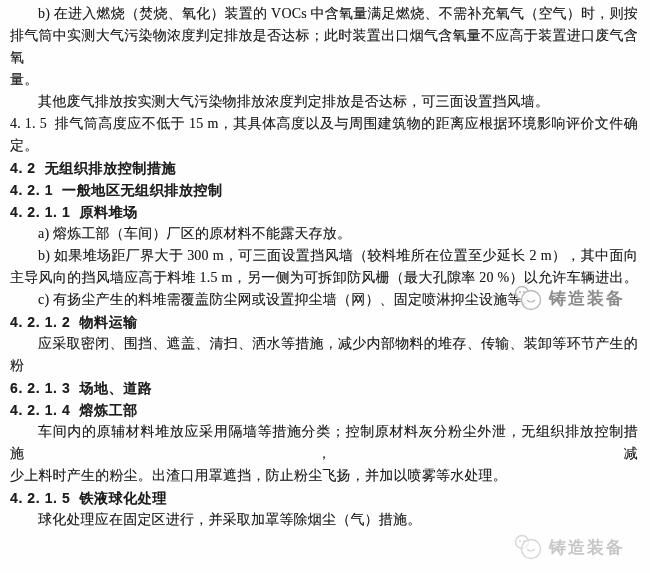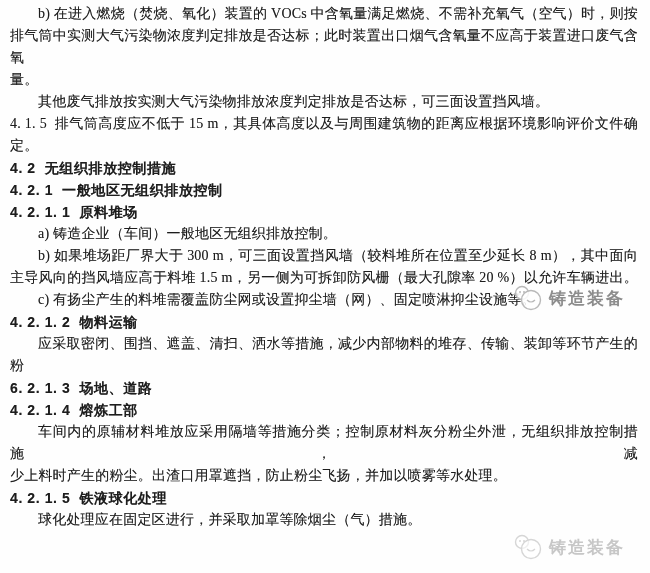--- a/index.html
+++ b/index.html
@@ -65,22 +65,22 @@
   <p class="ln fill mt5">排气筒中实测大气污染物浓度判定排放是否达标；此时装置出口烟气含氧量不应高于装置进口废气含氧</p>
   <p class="ln mt3">量。</p>
   <p class="ln ind">其他废气排放按实测大气污染物排放浓度判定排放是否达标，可三面设置挡风墙。</p>
   <p class="ln fill">4. 1. 5  排气筒高度应不低于 15 m，其具体高度以及与周围建筑物的距离应根据环境影响评价文件确</p>
   <p class="ln">定。</p>
 
   <p class="ln hd mt8">4. 2  无组织排放控制措施</p>
   <p class="ln hd mt5">4. 2. 1  一般地区无组织排放控制</p>
   <p class="ln hd mt15">4. 2. 1. 1  原料堆场</p>
 
-  <p class="ln ind">a) 铸造企业（车间）一般地区无组织排放控制。</p>
-  <p class="ln ind fill">b) 如果堆场距厂界大于 300 m，可三面设置挡风墙（较料堆所在位置至少延长 8 m），其中面向</p>
+  <p class="ln ind">a) 熔炼工部（车间）厂区的原材料不能露天存放。</p>
+  <p class="ln ind fill">b) 如果堆场距厂界大于 300 m，可三面设置挡风墙（较料堆所在位置至少延长 2 m），其中面向</p>
   <p class="ln fill">主导风向的挡风墙应高于料堆 1.5 m，另一侧为可拆卸防风栅（最大孔隙率 20 %）以允许车辆进出。</p>
   <p class="ln ind mt2">c) 有扬尘产生的料堆需覆盖防尘网或设置抑尘墙（网）、固定喷淋抑尘设施等。</p>
 
   <p class="ln hd mt2">4. 2. 1. 2  物料运输</p>
   <p class="ln ind fill">应采取密闭、围挡、遮盖、清扫、洒水等措施，减少内部物料的堆存、传输、装卸等环节产生的粉</p>
 
   <p class="ln hd">6. 2. 1. 3  场地、道路</p>
 
   <p class="ln hd">4. 2. 1. 4  熔炼工部</p>
   <p class="ln ind fill">车间内的原辅材料堆放应采用隔墙等措施分类；控制原材料灰分粉尘外泄，无组织排放控制措施，减</p>

